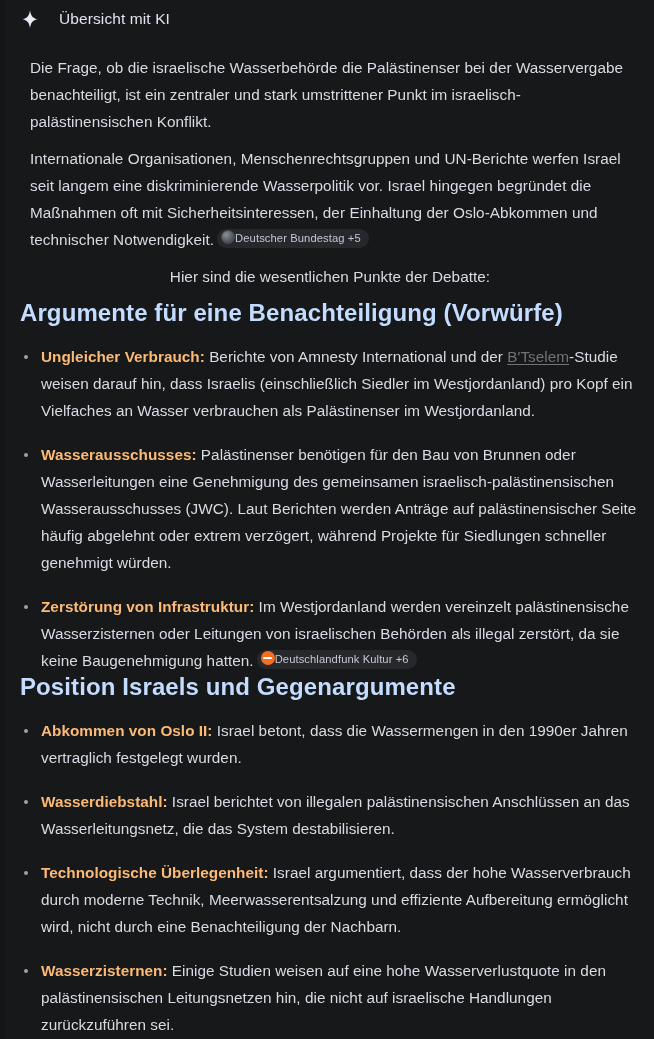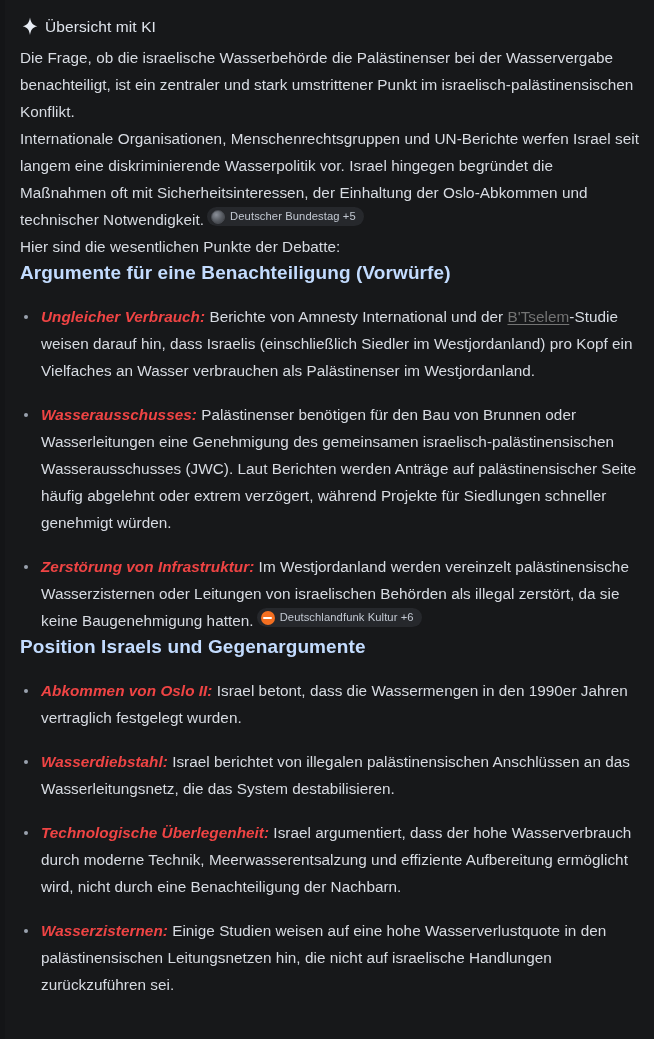--- a/index.html
+++ b/index.html
@@ -27,53 +27,53 @@
   .edge-strip {
     position: absolute;
     left: 0; top: 0;
     width: 5px; height: 100%;
     background: #141517;
   }
 
   
   .ai-header {
     display: flex;
-    align-items: center;
-    gap: 5px;
+    align-items: flex-start;
+    gap: 19px;
     padding-top: 10px;
     height: 34px;
   }
   .sparkle-icon {
     width: 20px; height: 20px;
     flex: 0 0 20px;
     display: block;
   }
   .ai-header-title {
     font-size: 15.5px;
     color: #dfe4ec;
     letter-spacing: 0.1px;
   }
 
   
   p.para {
-    margin: 0;
+    margin: 10px;
     padding: 0;
     font-size: 15.3px;
     line-height: 27px;
     color: #d7dbe2;
     letter-spacing: 0.05px;
   }
   .p1 { margin-top: 17px; }
   .p2 { margin-top: 20px; }
-  .p3 { margin-top: 19px; }
+  .p3 { margin-top: 19px; text-align: center; }
 
   
   h2.section-heading {
     margin: 0;
-    font-size: 19px;
+    font-size: 24px;
     font-weight: 700;
     color: #c3dcff;
     letter-spacing: 0.1px;
     line-height: 26px;
   }
   .h-first { margin-top: 25px; }
   .h-second { margin-top: 25px; }
 
   
   ul.bullets {
@@ -98,34 +98,32 @@
     width: 4px;
     height: 4px;
     border-radius: 50%;
     background: #9aa2ae;
   }
   .list-first { margin-top: 4px; }
   .list-second { margin-top: 4px; }
 
   .lead {
     font-weight: 700;
-    color: #ef4444;
-    font-style: italic;
+    color: #fdba74;
   }
   a.inline-link {
     color: #737373;
     text-decoration: underline;
     text-underline-offset: 2px;
   }
 
   
   .src-chip {
     display: inline-flex;
-    align-items: flex-end;
-    gap: 5px;
+    align-items: flex-start;
     vertical-align: 1px;
     background: #26282c;
     border-radius: 11px;
     padding: 1px 8px 2px 4px;
     margin-left: 3px;
     font-size: 11.2px;
     line-height: 16px;
     color: #c2c8d2;
     letter-spacing: 0.1px;
     white-space: nowrap;

